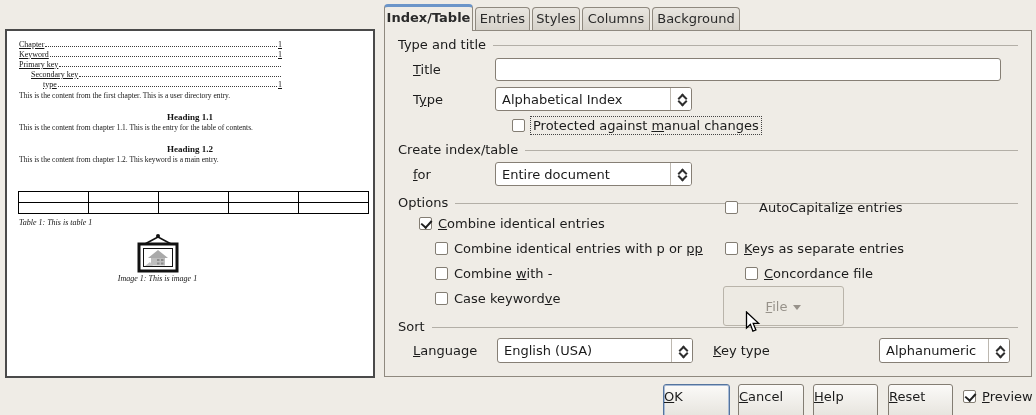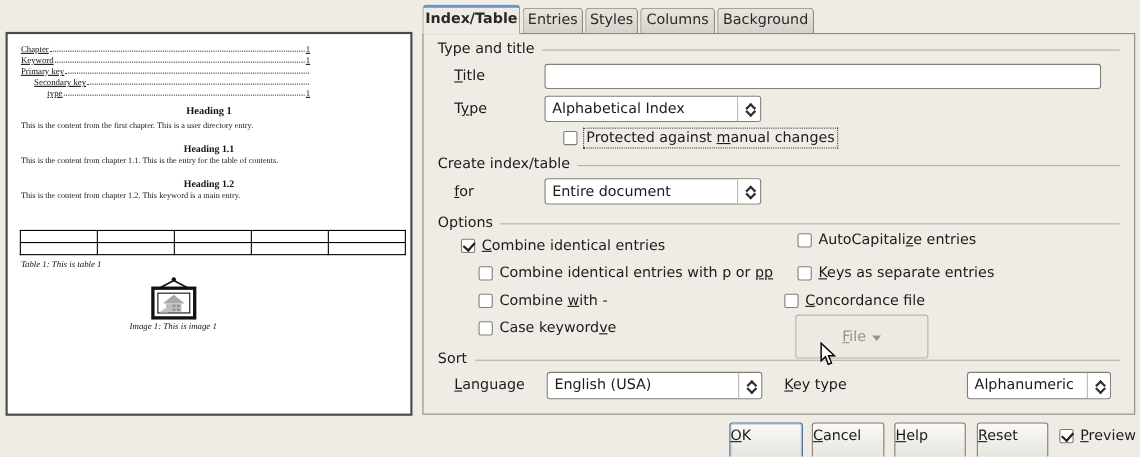--- a/index.html
+++ b/index.html
@@ -123,21 +123,20 @@
       <span class="lead"></span>
       <span></span>
     </div>
     <div class="toc-row ind2">
       <span>type</span>
       <span class="lead"></span>
       <span>1</span>
     </div>
   </div>
 
-  <div class="h1">Heading 1</div>
   <div class="bodyline">This is the content from the first chapter. This is a user directory entry.</div>
   <div class="h2">Heading 1.1</div>
   <div class="bodyline">This is the content from chapter 1.1. This is the entry for the table of contents.</div>
   <div class="h2">Heading 1.2</div>
   <div class="bodyline">This is the content from chapter 1.2. This keyword is a main entry.</div>
 
   <table class="ptable">
     <tbody>
         <tr>
       <td></td>
@@ -245,29 +244,29 @@
   </div>
   <div class="cbrow" style="left:50px;top:234px;">
     <span class="cb"></span>
     <span class="cblab"><span>Combine </span><span class="u">w</span><span>ith -</span></span>
   </div>
   <div class="cbrow" style="left:50px;top:259px;">
     <span class="cb"></span>
     <span class="cblab"><span>Case keyword</span><span class="u">v</span><span>e</span></span>
   </div>
 
-  <div class="cbrow" style="left:340px;top:179px;">
+  <div class="cbrow" style="left:340px;top:168px;gap:15px;">
     <span class="cb"></span>
     <span class="cblab"><span>AutoCapitali</span><span class="u">z</span><span>e entries</span></span>
   </div>
   <div class="cbrow" style="left:340px;top:209px;">
     <span class="cb"></span>
     <span class="cblab"><span></span><span class="u">K</span><span>eys as separate entries</span></span>
   </div>
-  <div class="cbrow" style="left:328px;top:234px;">
+  <div class="cbrow" style="left:360px;top:234px;">
     <span class="cb"></span>
     <span class="cblab"><span></span><span class="u">C</span><span>oncordance file</span></span>
   </div>
 
   <div class="btn disabled" style="left:338px;top:255px;width:121px;">
     <span><span></span><span class="u">F</span><span>ile</span></span>
     <span class="tri"></span>
   </div>
 
   <div class="ghead" style="top:287px;">

